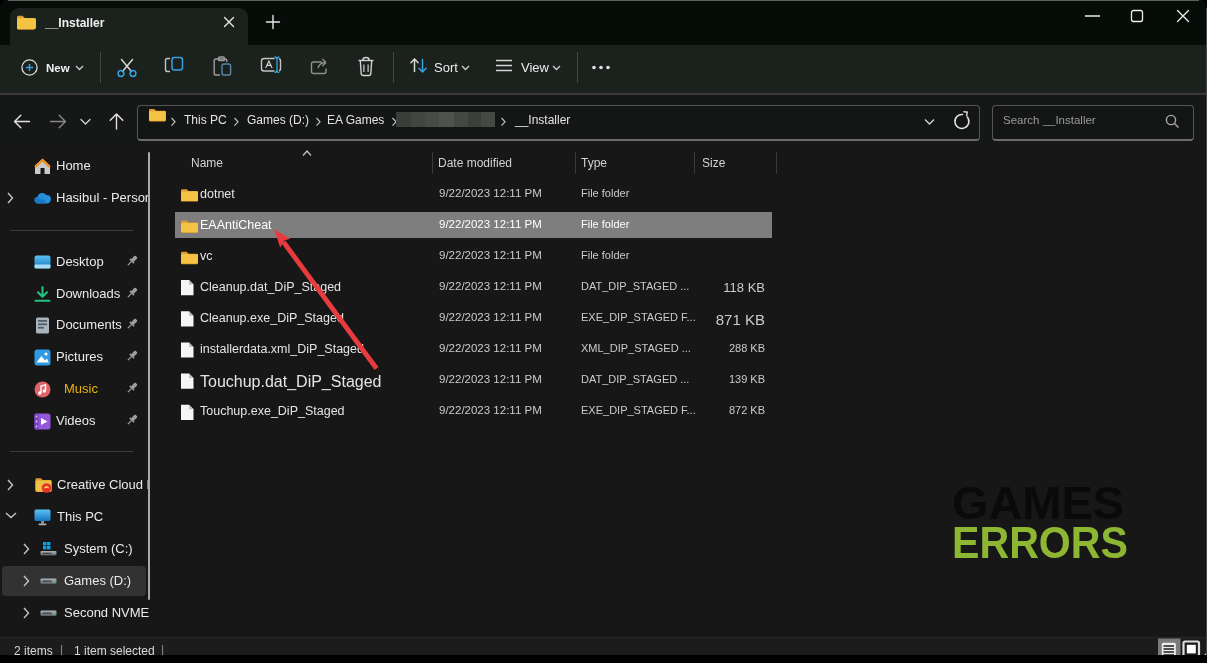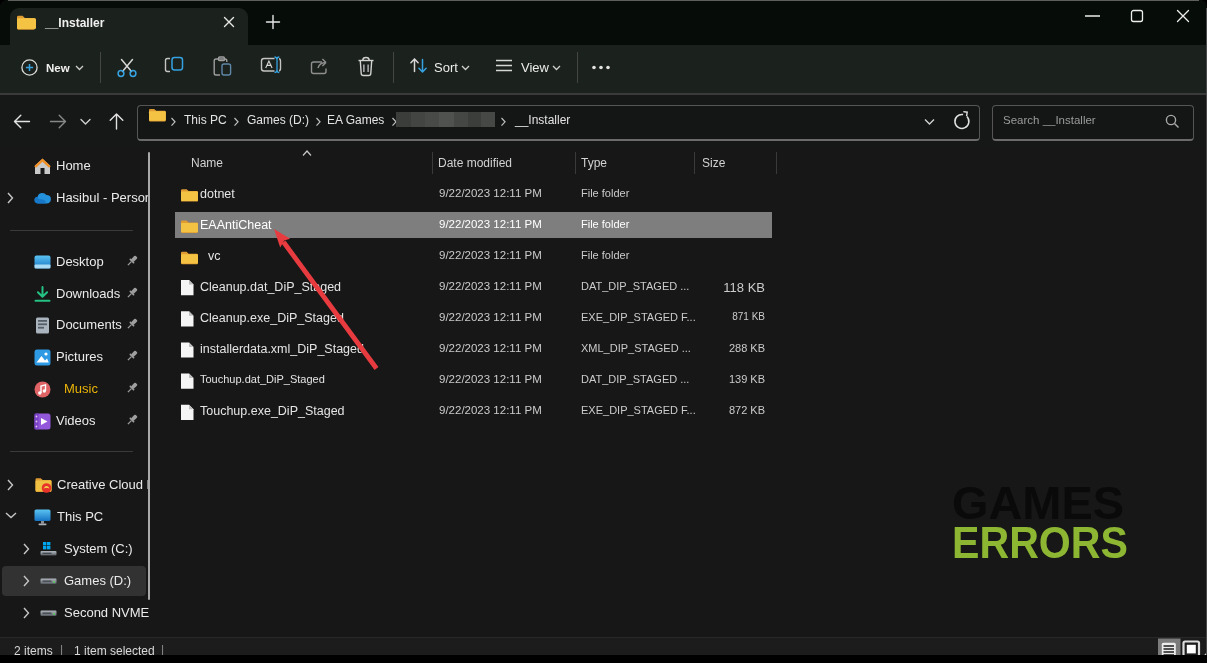--- a/index.html
+++ b/index.html
@@ -348,40 +348,40 @@
   </svg>
 
   <div class="txt" style="left:200px;top:187px;font-size:12.5px;color:#e4e4e4;text-align:center;">dotnet</div>
   <div class="txt" style="left:439px;top:187px;font-size:11.5px;color:#cbcbcb;">9/22/2023 12:11 PM</div>
   <div class="txt" style="left:581px;top:187px;font-size:11px;color:#cbcbcb;">File folder</div>
 
   <div class="txt" style="left:200px;top:218px;font-size:12.5px;color:#ffffff;">EAAntiCheat</div>
   <div class="txt" style="left:439px;top:218px;font-size:11.5px;color:#ffffff;">9/22/2023 12:11 PM</div>
   <div class="txt" style="left:581px;top:218px;font-size:11px;color:#ffffff;">File folder</div>
 
-  <div class="txt" style="left:208px;top:249px;font-size:12.5px;color:#e4e4e4;">vc</div>
+  <div class="txt" style="left:200px;top:249px;font-size:12.5px;color:#e4e4e4;">vc</div>
   <div class="txt" style="left:439px;top:249px;font-size:11.5px;color:#cbcbcb;">9/22/2023 12:11 PM</div>
   <div class="txt" style="left:581px;top:249px;font-size:11px;color:#cbcbcb;">File folder</div>
 
   <div class="txt" style="left:200px;top:280px;font-size:12.5px;color:#e4e4e4;">Cleanup.dat_DiP_Staged</div>
   <div class="txt" style="left:439px;top:280px;font-size:11.5px;color:#cbcbcb;">9/22/2023 12:11 PM</div>
   <div class="txt" style="left:581px;top:280px;font-size:11px;color:#cbcbcb;">DAT_DIP_STAGED ...</div>
   <div class="txt" style="left:690px;top:280px;width:75px;text-align:right;font-size:13px;color:#cbcbcb;">118 KB</div>
 
   <div class="txt" style="left:200px;top:311px;font-size:12.5px;color:#e4e4e4;">Cleanup.exe_DiP_Staged</div>
   <div class="txt" style="left:439px;top:311px;font-size:11.5px;color:#cbcbcb;">9/22/2023 12:11 PM</div>
   <div class="txt" style="left:581px;top:311px;font-size:11px;color:#cbcbcb;">EXE_DIP_STAGED F...</div>
-  <div class="txt" style="left:690px;top:311px;width:75px;text-align:right;font-size:10px;color:#cbcbcb;">871 KB</div>
+  <div class="txt" style="left:690px;top:311px;width:75px;text-align:right;font-size:15px;color:#cbcbcb;">871 KB</div>
 
   <div class="txt" style="left:200px;top:342px;font-size:12.5px;color:#e4e4e4;">installerdata.xml_DiP_Staged</div>
   <div class="txt" style="left:439px;top:342px;font-size:11.5px;color:#cbcbcb;">9/22/2023 12:11 PM</div>
   <div class="txt" style="left:581px;top:342px;font-size:11px;color:#cbcbcb;">XML_DIP_STAGED ...</div>
   <div class="txt" style="left:690px;top:342px;width:75px;text-align:right;font-size:11px;color:#cbcbcb;">288 KB</div>
 
-  <div class="txt" style="left:200px;top:373px;font-size:11px;color:#e4e4e4;text-align:center;">Touchup.dat_DiP_Staged</div>
+  <div class="txt" style="left:200px;top:373px;font-size:16px;color:#e4e4e4;text-align:center;">Touchup.dat_DiP_Staged</div>
   <div class="txt" style="left:439px;top:373px;font-size:11.5px;color:#cbcbcb;">9/22/2023 12:11 PM</div>
   <div class="txt" style="left:581px;top:373px;font-size:11px;color:#cbcbcb;">DAT_DIP_STAGED ...</div>
   <div class="txt" style="left:690px;top:373px;width:75px;text-align:right;font-size:11px;color:#cbcbcb;">139 KB</div>
 
   <div class="txt" style="left:200px;top:404px;font-size:12.5px;color:#e4e4e4;">Touchup.exe_DiP_Staged</div>
   <div class="txt" style="left:439px;top:404px;font-size:11.5px;color:#cbcbcb;">9/22/2023 12:11 PM</div>
   <div class="txt" style="left:581px;top:404px;font-size:11px;color:#cbcbcb;">EXE_DIP_STAGED F...</div>
   <div class="txt" style="left:690px;top:404px;width:75px;text-align:right;font-size:11px;color:#cbcbcb;">872 KB</div>
 
   <div class="abs" id="statusbar" style="left:0;top:637px;width:1207px;height:26px;background:#1c1c1c;border-top:1px solid #282828;"></div>

